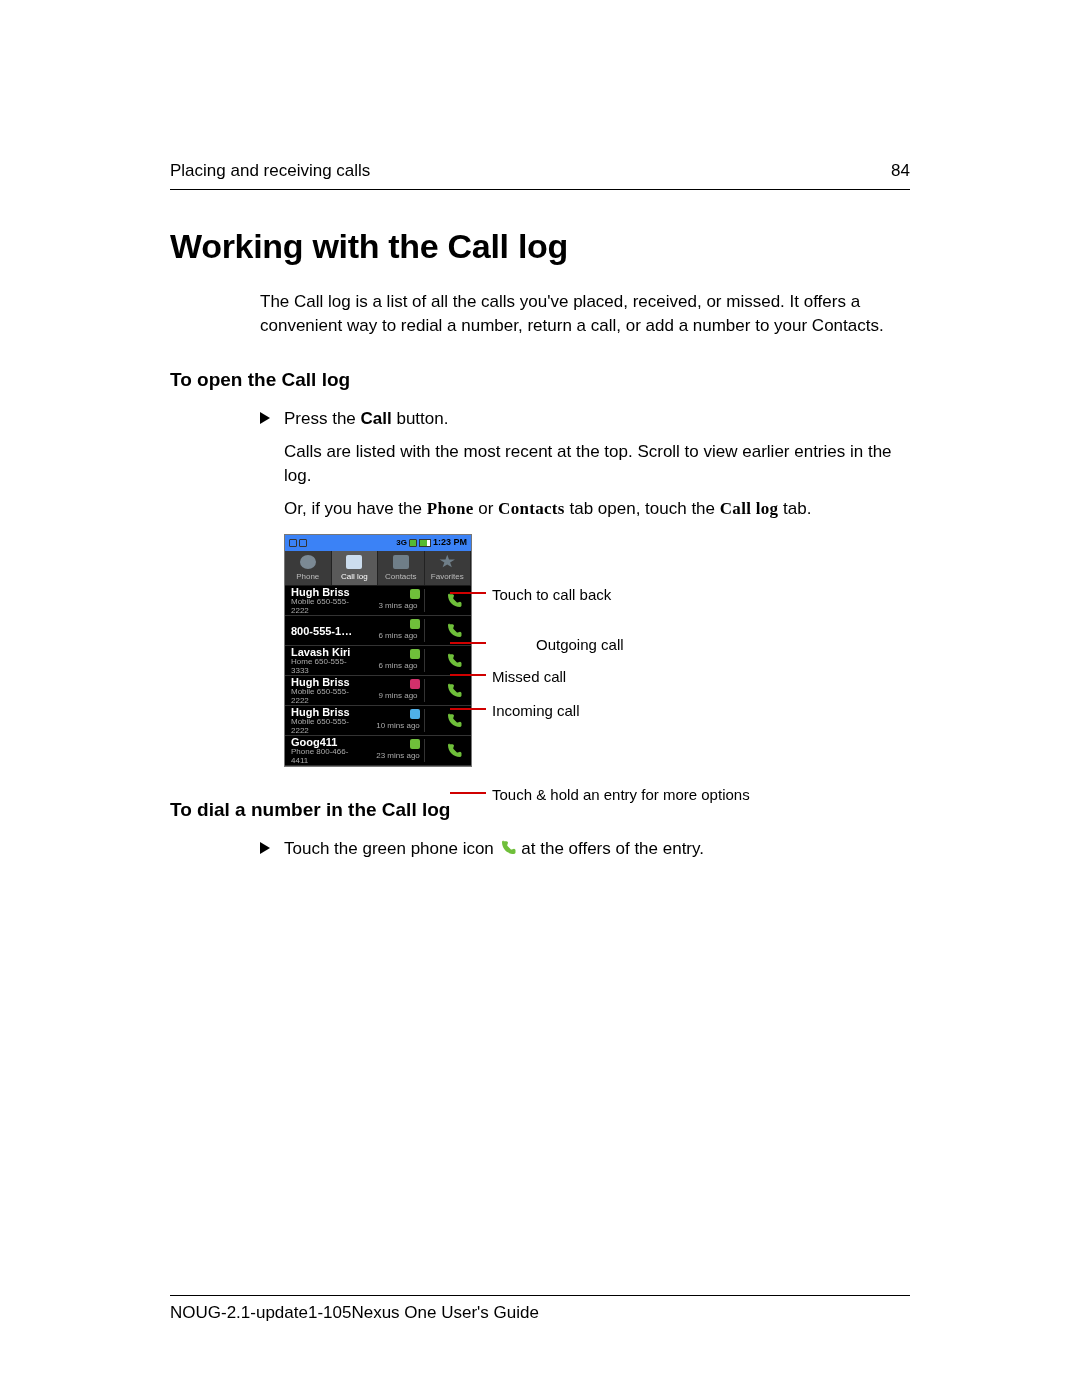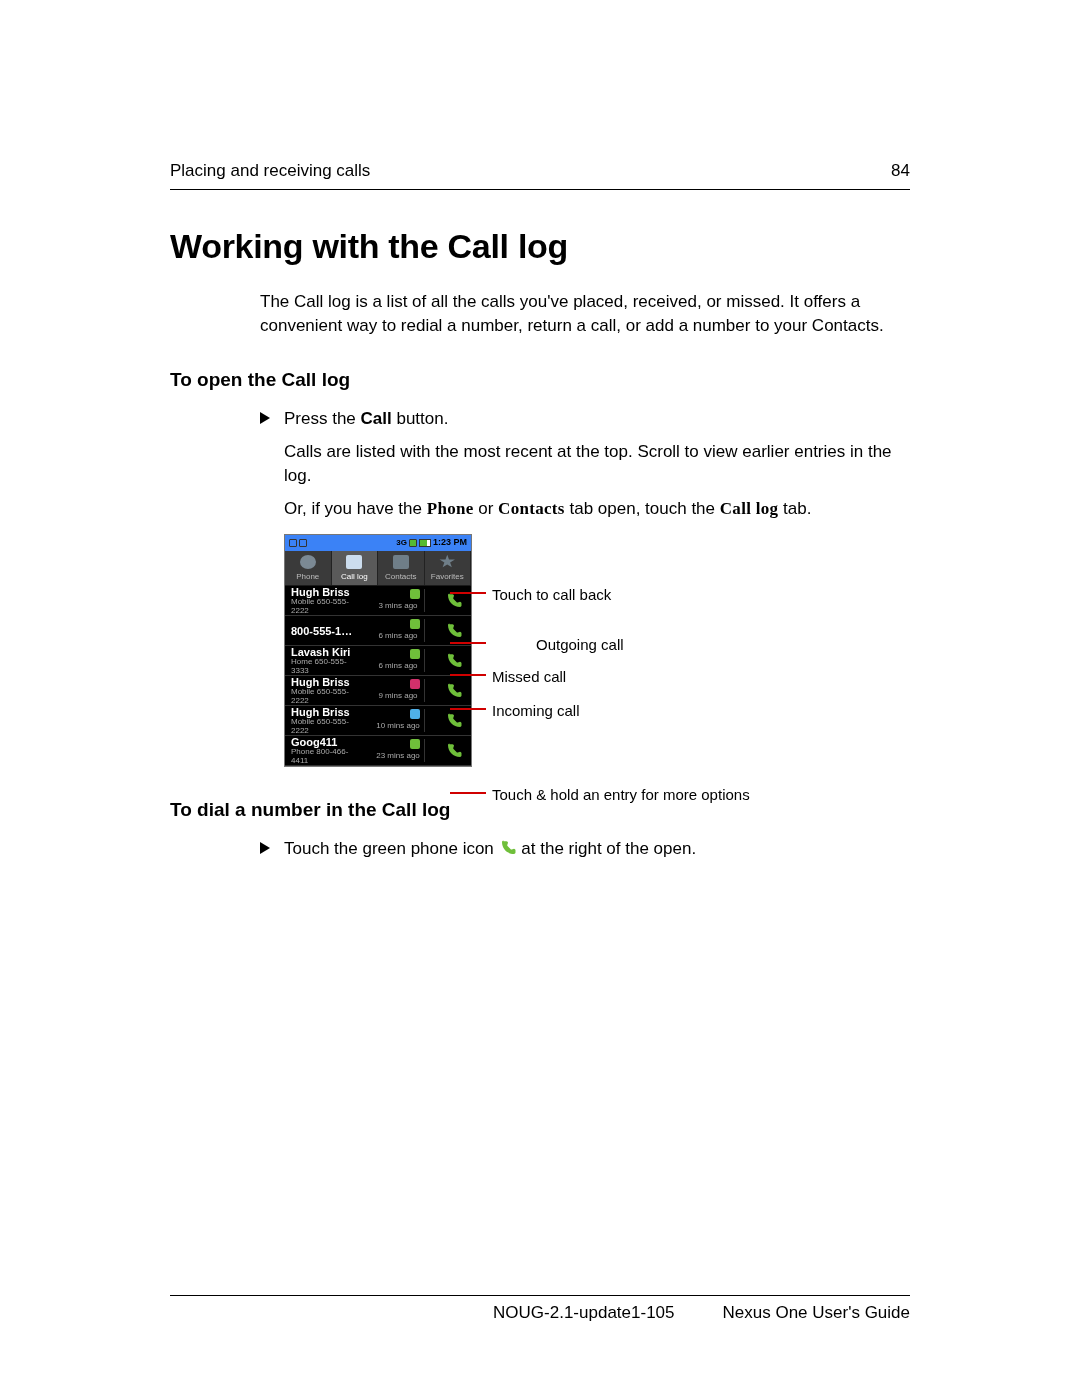--- a/index.html
+++ b/index.html
@@ -168,23 +168,22 @@
     display:inline-block; width:18px; height:18px; vertical-align:-3px;
   }
 
   .footer {
     position: absolute;
     left: 170px; right: 170px;
     bottom: 72px;
     border-top: 1px solid #000;
     padding-top: 6px;
     display: flex;
-    justify-content: flex-end;
-    font-size: 17px;
-    gap: 48px;
+    justify-content: flex-start;
+    font-size: 17px;
   }
 </style>
 </head>
 <body>
 
 <svg width="0" height="0" style="position:absolute">
   <defs>
     <symbol id="handset" viewBox="0 0 24 24">
       <path d="M6 2c-1 0-2 1-2 2 0 9 7 16 16 16 1 0 2-1 2-2v-3c0-1-1-2-2-2l-3 1c-1 0-1 0-2-1l-3-3c-1-1-1-1-1-2l1-3c0-1-1-2-2-2H6z" fill="#6fbf3a"></path>
     </symbol>
@@ -326,21 +325,21 @@
 
   <h2 class="sub">To dial a number in the Call log</h2>
 
   <div class="body-block">
     <div class="step">
       <span class="tri"></span>
       <span>Touch the green phone icon </span>
       <span class="inline-phone-icon"><svg width="18" height="18">
             <use href="#handset"></use>
           </svg></span>
-      <span> at the right of the open.</span>
+      <span> at the offers of the entry.</span>
     </div>
   </div>
 
   <div class="footer">
     <span>NOUG-2.1-update1-105</span>
     <span>Nexus One User's Guide</span>
   </div>
 
 </div>
 

